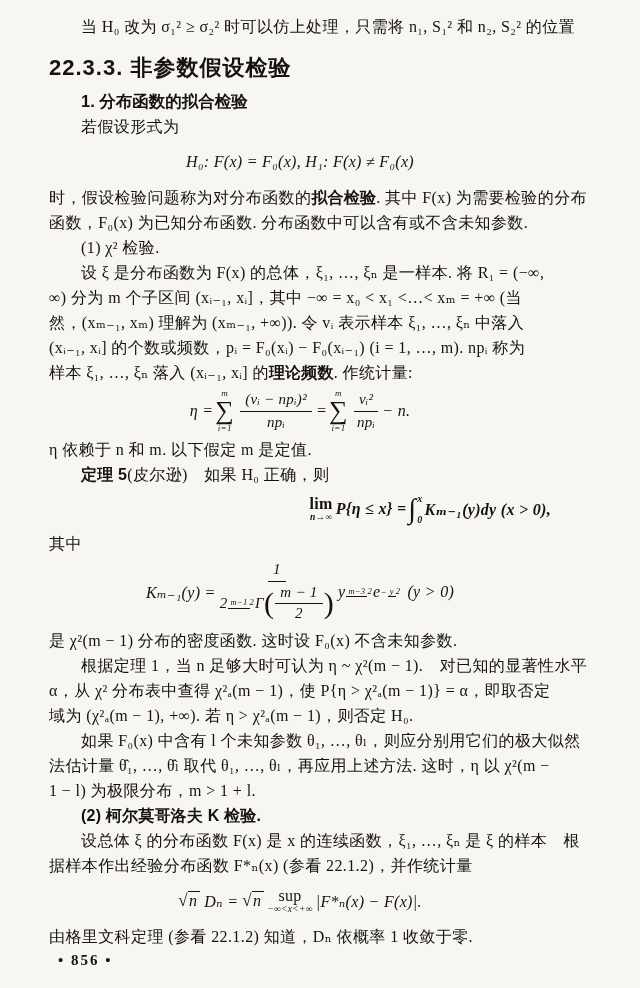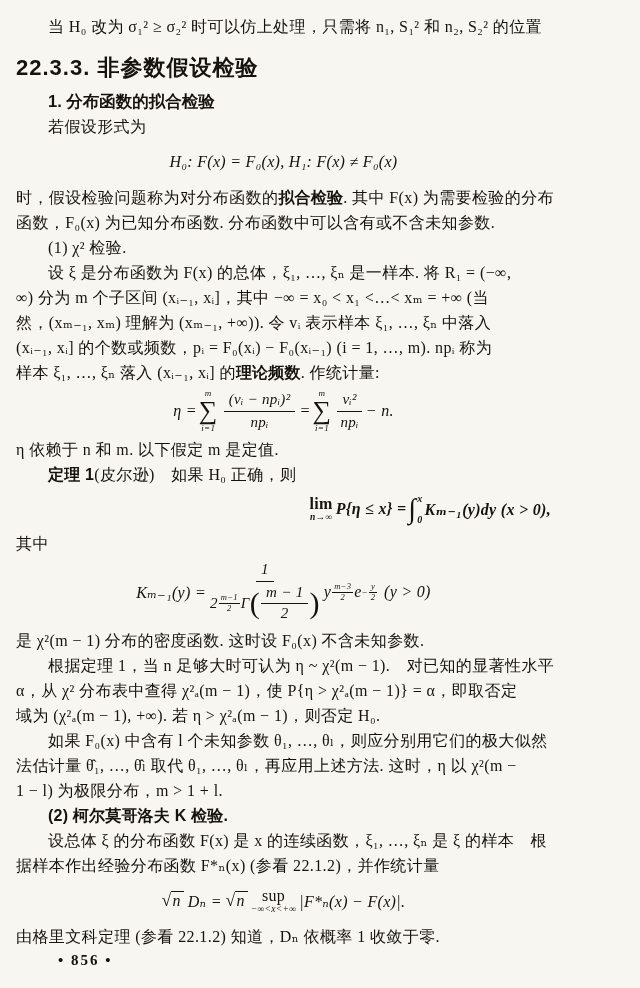--- a/index.html
+++ b/index.html
@@ -5,21 +5,21 @@
   html, body {
     margin: 0; padding: 0;
     width: 640px; height: 988px;
     overflow: hidden;
     background: #f7f6f1;
   }
   .page {
     position: relative;
     box-sizing: border-box;
     width: 583px; height: 988px;
-    padding: 14px 32px 0 16px;
+    padding: 14px 32px 0 49px;
     font-family: "Liberation Serif", "DejaVu Serif", serif;
     color: #16130e;
     background: #f7f6f1;
   }
   .ln {
     margin: 0;
     font-size: 16px;
     line-height: 25px;
     letter-spacing: 0.4px;
     white-space: nowrap;
@@ -80,21 +80,21 @@
   .limstack .under, .supstack .under { font-size: 9.5px; font-style: italic; margin-top: 1px; }
 
   .intgrp { display: inline-flex; align-items: center; vertical-align: middle; margin: 0 2px; }
   .intgrp .isym { font-size: 28px; font-style: normal; line-height: 1; }
   .intgrp .ilims {
     display: inline-flex; flex-direction: column; justify-content: space-between;
     height: 32px; font-size: 10px; font-style: italic; margin-left: 1px;
   }
 
   .efrac {
-    display: inline-flex; flex-direction: column; align-items: center;
+    display: inline-flex; flex-direction: row; align-items: center;
     font-size: 8.5px; line-height: 1.15; vertical-align: 7px; margin: 0 1px;
   }
   .efrac .en { border-bottom: 0.9px solid #16130e; padding: 0 2px; }
   .expgrp { display: inline-flex; align-items: center; vertical-align: 7px; font-size: 9px; }
   .expgrp .efrac { vertical-align: baseline; }
 
   .bigp { font-size: 30px; font-style: normal; vertical-align: middle; line-height: 1; }
 
   .sqrtgrp { display: inline-flex; align-items: baseline; vertical-align: middle; }
   .sqrtgrp .rsym { font-style: normal; font-size: 17px; }
@@ -156,21 +156,21 @@
     </span>
     <span class="frac">
       <span class="num">vᵢ²</span>
       <span class="den">npᵢ</span>
     </span>
     <span>− n.</span>
   </div>
 
   <p class="ln">η 依赖于 n 和 m. 以下假定 m 是定值.</p>
 
-  <p class="ln ind"><span class="b">定理 1</span><span>(皮尔逊)　如果 H₀ 正确，则</span></p>
+  <p class="ln ind"><span class="b">定理 5</span><span>(皮尔逊)　如果 H₀ 正确，则</span></p>
 
   <div class="formula disp-lim">
     <span class="limstack">
       <span class="base">lim</span>
       <span class="under">n→∞</span>
     </span>
     <span>P{η ≤ x} =</span>
     <span class="intgrp">
       <span class="isym">∫</span>
       <span class="ilims">

